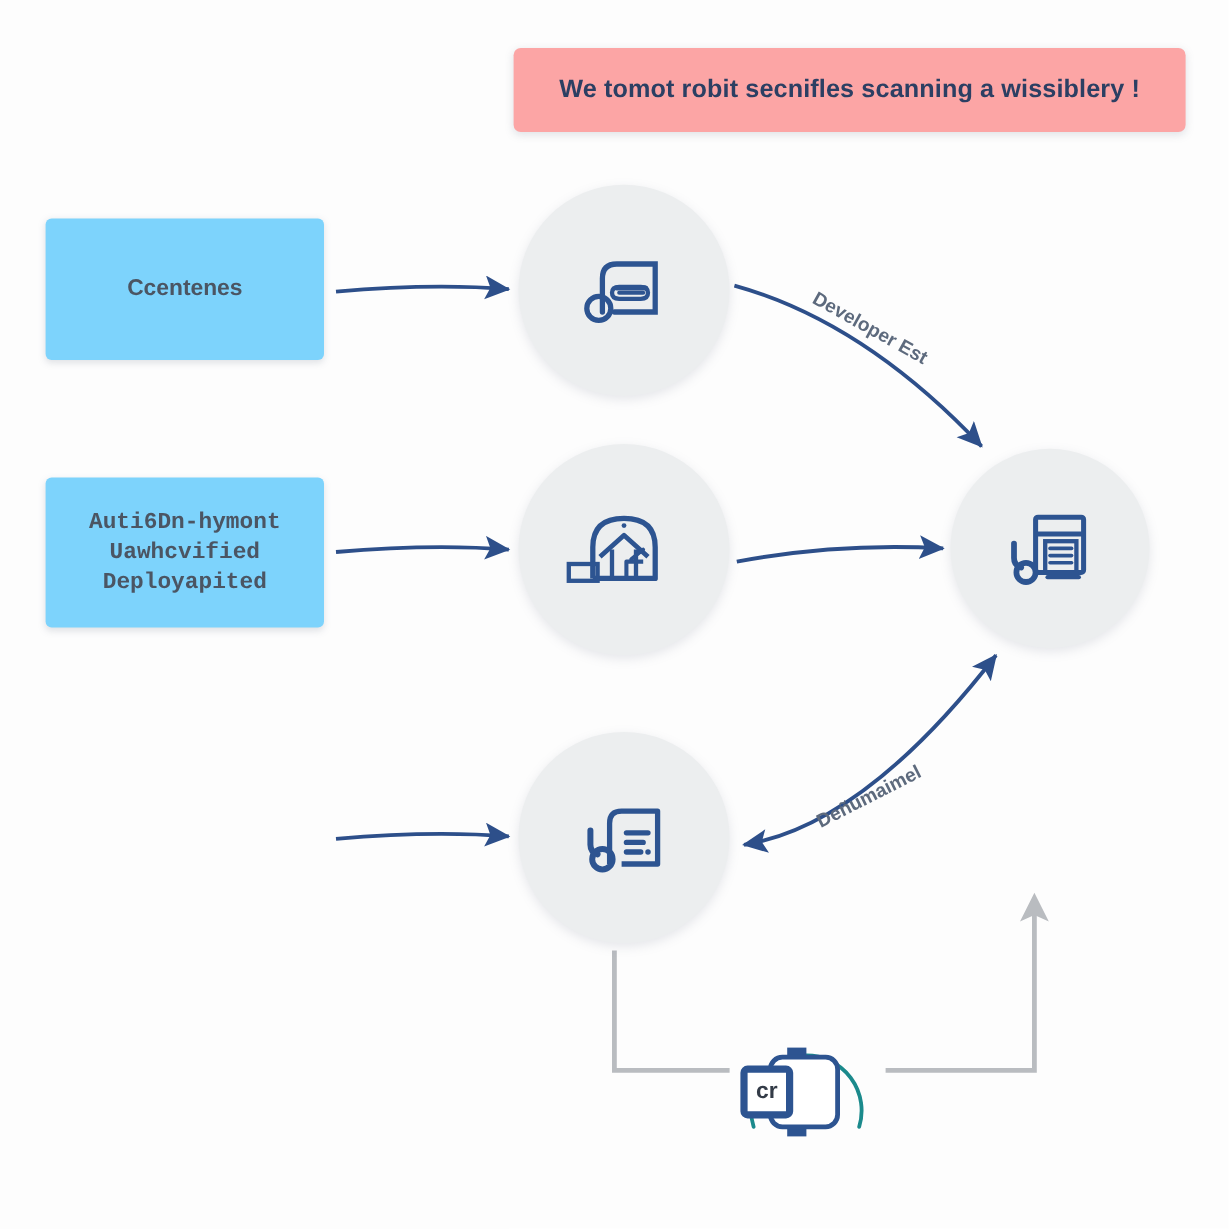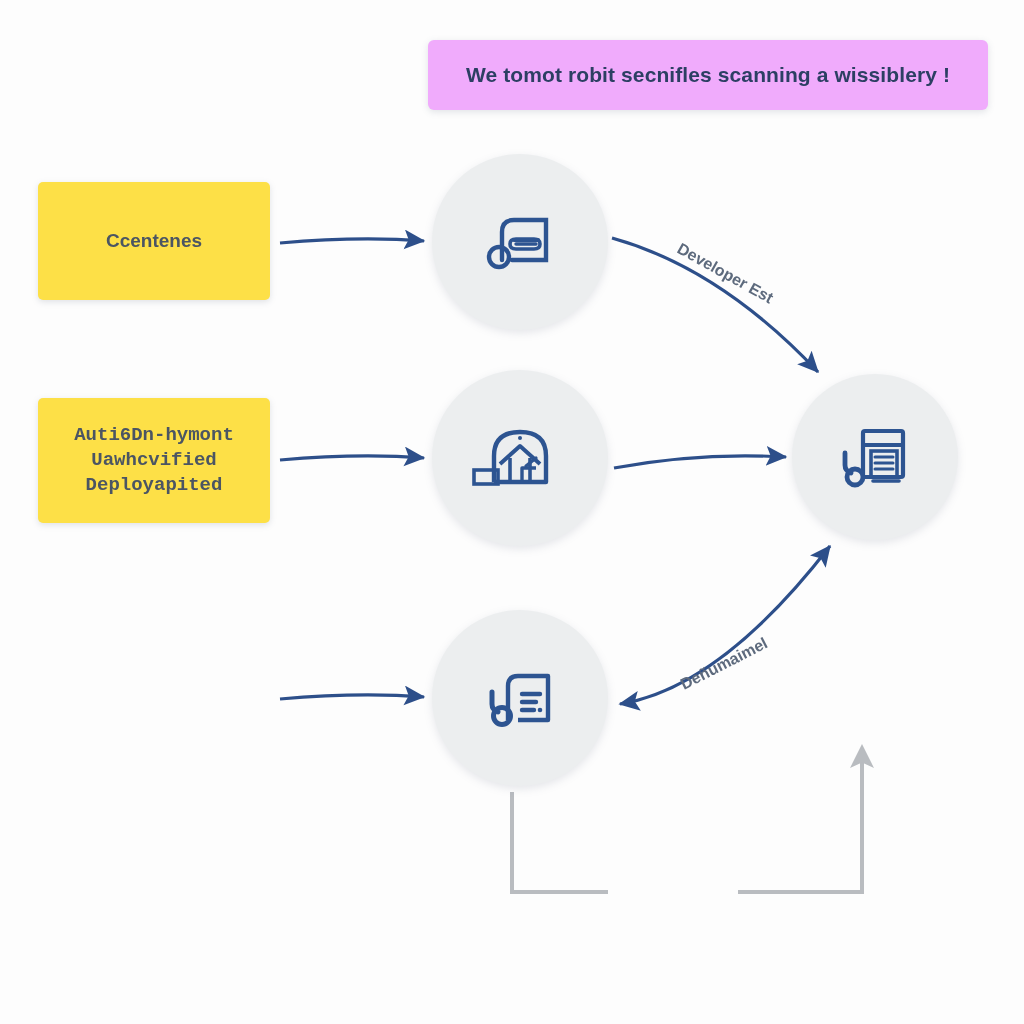--- a/index.html
+++ b/index.html
@@ -16,39 +16,39 @@
     font-family: "Liberation Sans", sans-serif;
   }
 
   
   .banner {
     position: absolute;
     left: 428px;
     top: 40px;
     width: 560px;
     height: 70px;
-    background: #f0abfc;
+    background: #fca5a5;
     border-radius: 6px;
     box-shadow: 0 2px 7px rgba(110,120,140,0.20);
     display: flex;
     align-items: center;
     justify-content: center;
   }
   .banner-text {
     font-size: 21px;
     font-weight: bold;
     color: #2c3f63;
     letter-spacing: 0.1px;
     white-space: nowrap;
   }
 
   
   .labelbox {
     position: absolute;
-    background: #fde047;
+    background: #7dd3fc;
     border-radius: 5px;
     box-shadow: 0 2px 6px rgba(120,128,145,0.22);
     display: flex;
     align-items: center;
     justify-content: center;
     text-align: center;
     box-sizing: border-box;
     padding: 6px 10px;
   }
   .labelbox .txt {
@@ -211,14 +211,27 @@
       <rect x="42" y="40" width="26" height="26" fill="none" stroke="#2d5491" stroke-width="3.6"></rect>
       <path d="M46,46 L64,46" stroke="#2d5491" stroke-width="3" stroke-linecap="round"></path>
       <path d="M46,52 L64,52" stroke="#2d5491" stroke-width="3" stroke-linecap="round"></path>
       <path d="M46,58 L64,58" stroke="#2d5491" stroke-width="3" stroke-linecap="round"></path>
       <path d="M44,70 L70,70" stroke="#2d5491" stroke-width="3.6" stroke-linecap="round"></path>
       <path d="M16,42 L16,54 Q16,60 22,62" fill="none" stroke="#2d5491" stroke-width="4.8" stroke-linecap="round"></path>
       <circle cx="26" cy="66" r="8" fill="none" stroke="#2d5491" stroke-width="4.8"></circle>
     </svg>
   </div>
 
+  <div id="chip">
+    <svg width="120" height="110" viewBox="0 0 120 110">
+      <path d="M16,26 A46,46 0 1 0 104,26" fill="none" stroke="#1b8a8c" stroke-width="3.2" stroke-linecap="round" transform="rotate(180 60 55)"></path>
+      <rect x="44" y="18" width="16" height="12" fill="#2d5491"></rect>
+      <rect x="44" y="80" width="16" height="12" fill="#2d5491"></rect>
+      <rect x="30" y="26" width="56" height="58" rx="10" fill="#ffffff" stroke="#2d5491" stroke-width="4"></rect>
+      <rect x="8" y="36" width="38" height="38" rx="3" fill="#ffffff" stroke="#2d5491" stroke-width="6"></rect>
+    </svg>
+    <div style="position:absolute; left:8px; top:36px; width:38px; height:38px;
+                display:flex; align-items:center; justify-content:center;">
+      <span class="chip-text">cr</span>
+    </div>
+  </div>
 
 </div>
 
 </body></html>

